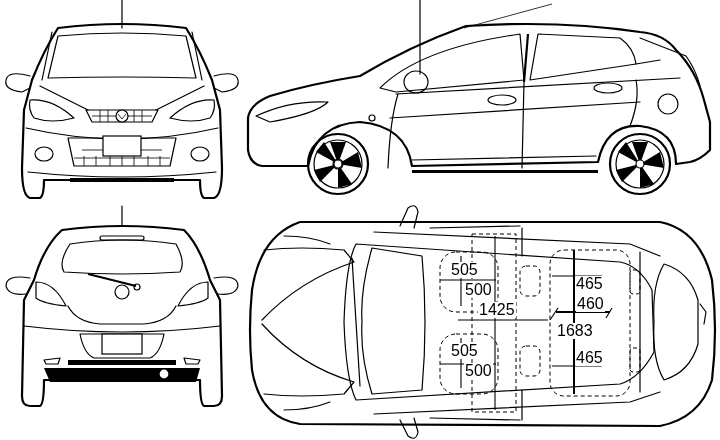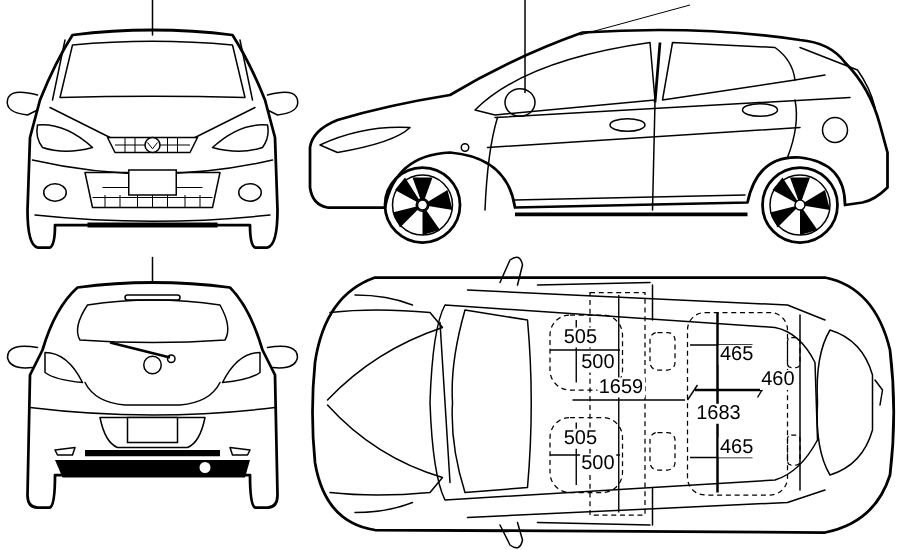--- a/index.html
+++ b/index.html
@@ -213,19 +213,19 @@
       <line class="dim" x1="550" y1="320" x2="558" y2="308"></line>
       <line class="dim" x1="606" y1="318" x2="612" y2="308"></line>
 
       <line class="dim" x1="552" y1="366" x2="602" y2="366"></line>
     </g>
   </g>
 </svg>
 
 <div class="lbl" style="left:450px;top:262px;">505</div>
 <div class="lbl" style="left:464px;top:282px;">500</div>
-<div class="lbl" style="left:478px;top:302px;">1659</div>
+<div class="lbl" style="left:478px;top:302px;">1425</div>
 <div class="lbl" style="left:450px;top:343px;">505</div>
 <div class="lbl" style="left:464px;top:363px;">500</div>
 <div class="lbl" style="left:575px;top:276px;">465</div>
-<div class="lbl" style="left:576px;top:296px;margin-left:32px;">460</div>
+<div class="lbl" style="left:576px;top:296px;">460</div>
 <div class="lbl" style="left:556px;top:323px;">1683</div>
 <div class="lbl" style="left:575px;top:350px;">465</div>
 
 </body></html>

